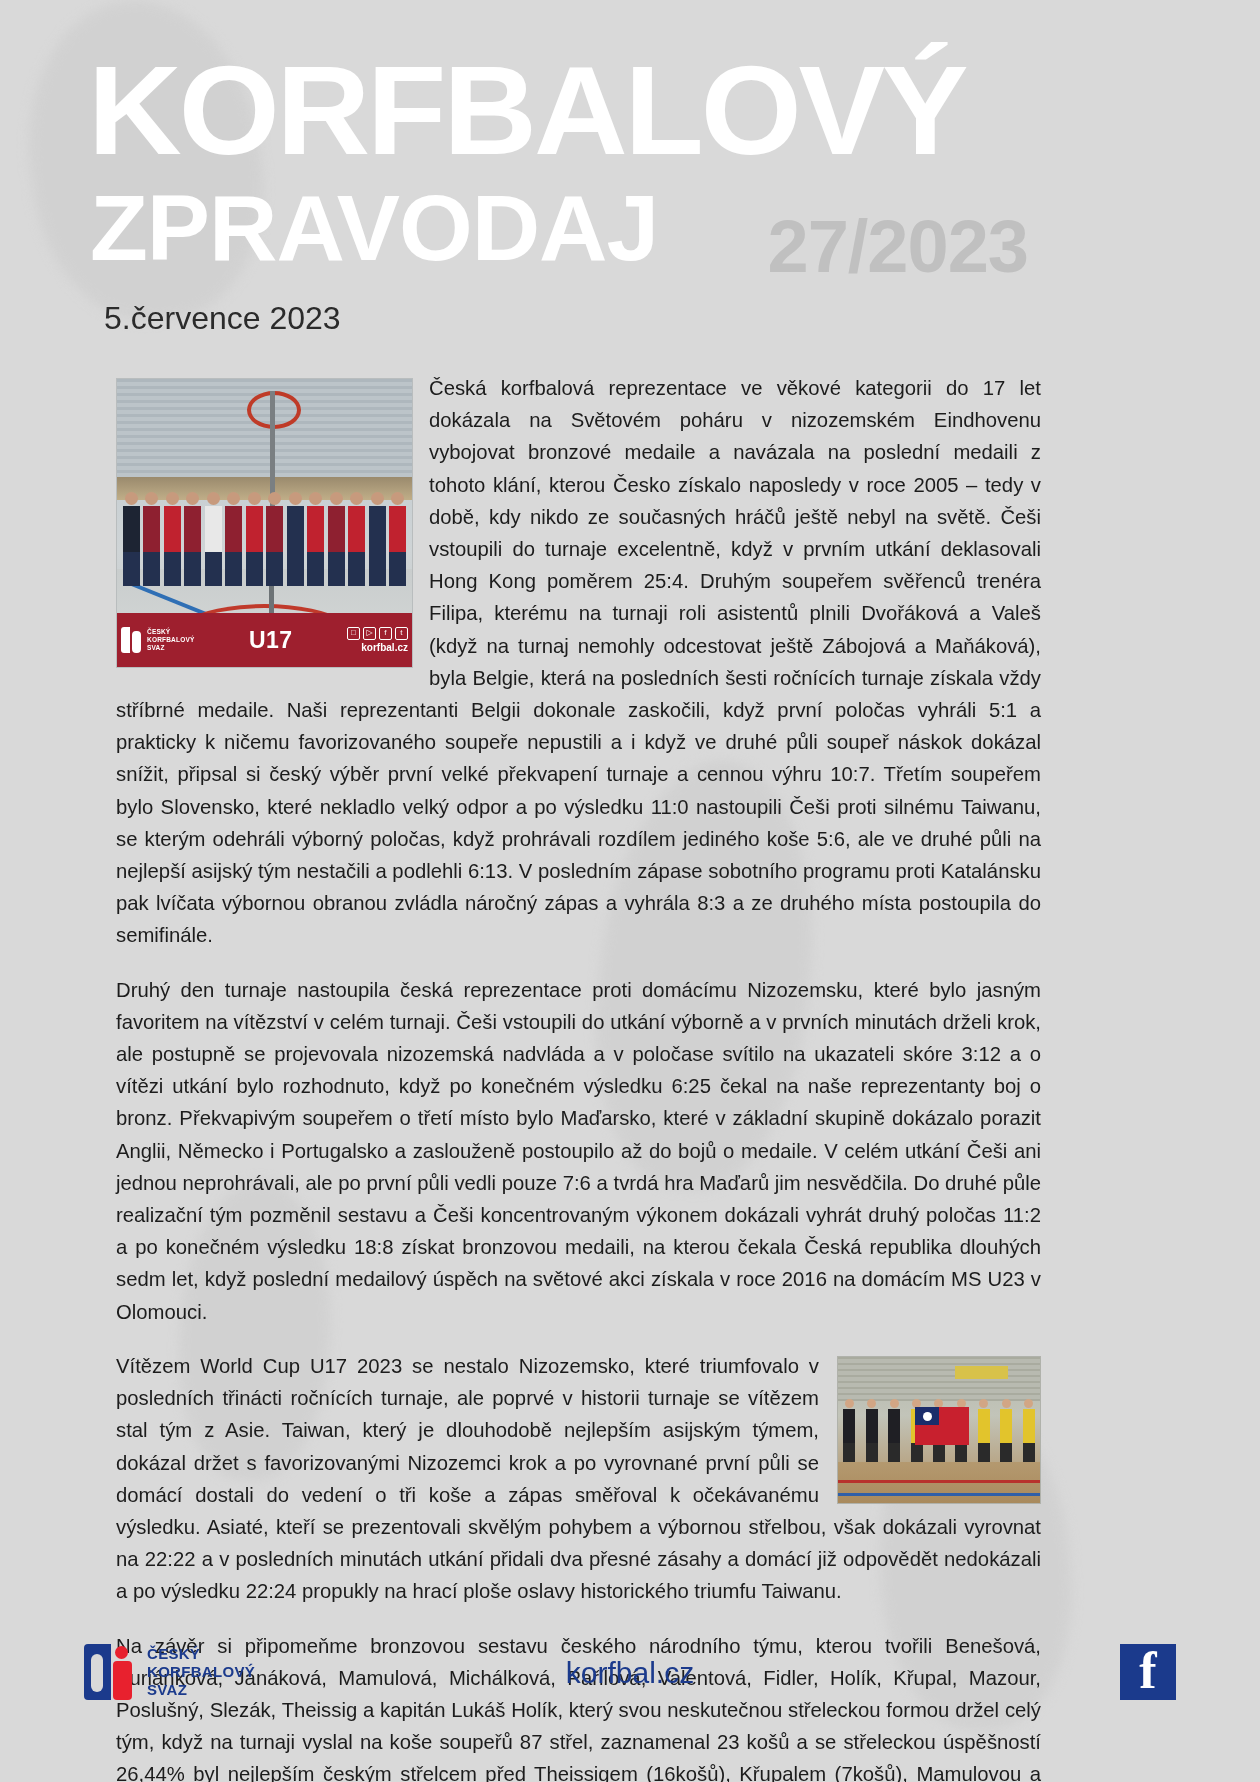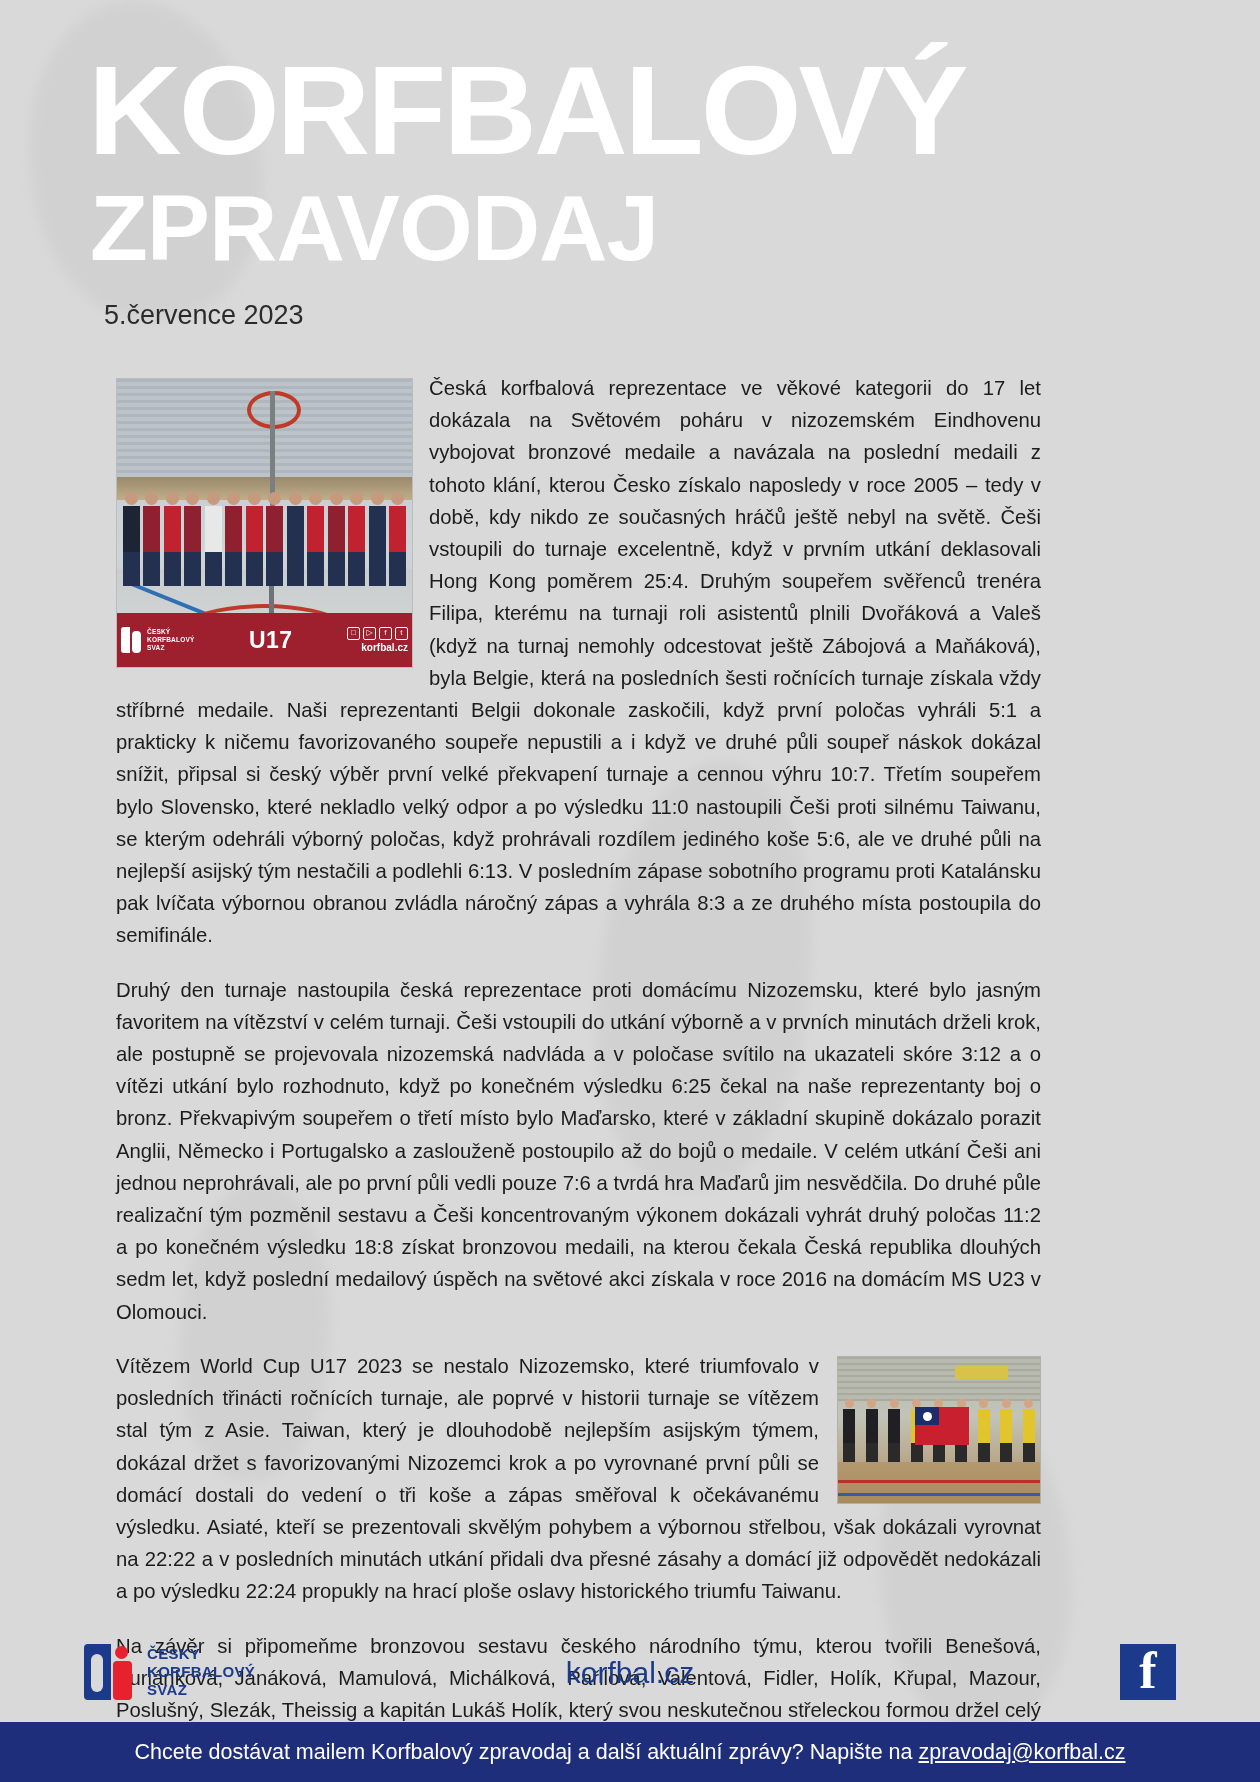--- a/index.html
+++ b/index.html
@@ -86,21 +86,21 @@
     font-weight: bold;
     color: #c0c0c0;
     letter-spacing: -1px;
     white-space: nowrap;
   }
 
   .issue-date {
     position: absolute;
     left: 104px;
     top: 300px;
-    font-size: 27px;
+    font-size: 32px;
     color: #2b2b2b;
   }
 
   
   .article {
     position: absolute;
     left: 116px;
     top: 372px;
     width: 925px;
   }
@@ -297,20 +297,21 @@
   <div class="wm wm2"></div>
   <div class="wm wm3"></div>
   <div class="wm wm4"></div>
 </div>
 
 <div class="page">
 
   <div class="masthead">
     <div class="masthead-line1">KORFBALOVÝ</div>
     <div class="masthead-line2">ZPRAVODAJ</div>
+    <div class="masthead-issue">27/2023</div>
   </div>
 
   <div class="issue-date">5.července 2023</div>
 
   <div class="article">
 
     <figure class="photo-u17">
       <div class="ph-wallA"></div>
       <div class="ph-wallB"></div>
       <div class="ph-hoop"></div>
@@ -492,19 +493,14 @@
       <div class="csv-text">
         <div>ČESKÝ</div>
         <div>KORFBALOVÝ</div>
         <div>SVAZ</div>
       </div>
     </div>
     <div class="site-url">korfbal.cz</div>
     <div class="fb-logo">f</div>
   </div>
 
-  <div class="footer-bar">
-    <div class="footer-bar-text">
-      <span>Chcete dostávat mailem Korfbalový zpravodaj a další aktuální zprávy?  Napište na </span><span class="mail">zpravodaj@korfbal.cz</span>
-    </div>
-  </div>
 
 </div>
 
 </body></html>

